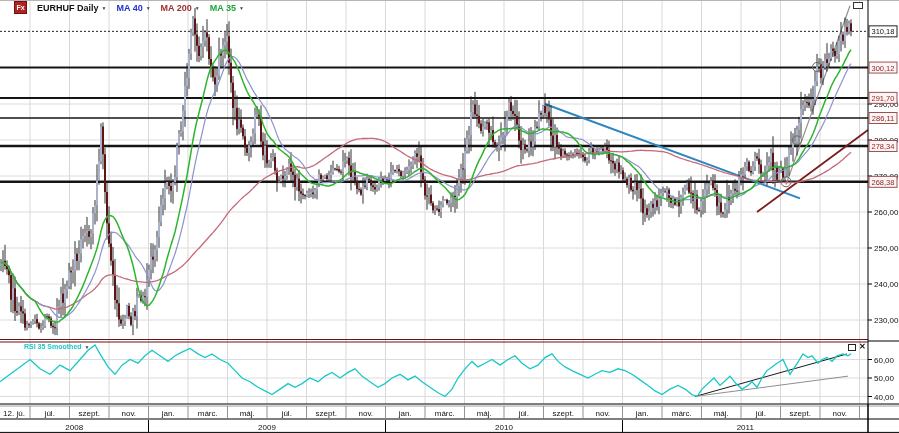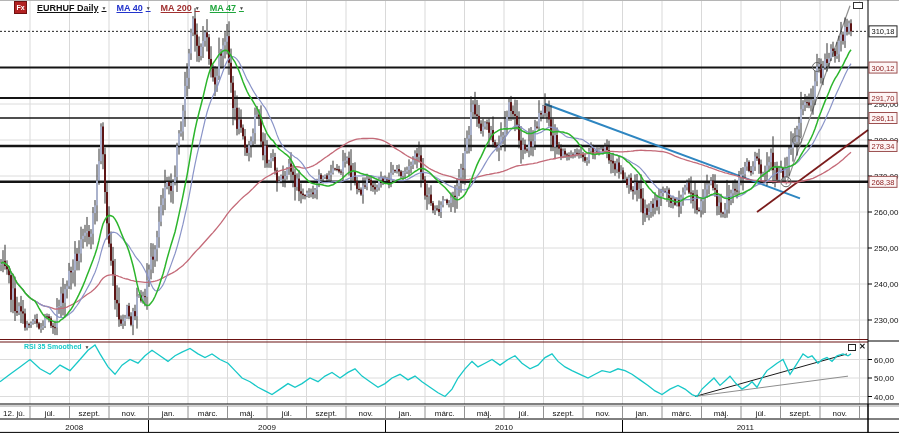--- a/index.html
+++ b/index.html
@@ -3,21 +3,21 @@
 <meta charset="utf-8">
 <style>
   html,body{margin:0;padding:0;background:#fff;}
   #app{position:relative;width:899px;height:433px;background:#fff;overflow:hidden;
        font-family:"Liberation Sans",sans-serif;}
   #chart-svg{position:absolute;left:0;top:0;}
   .legend{position:absolute;left:14px;top:1px;display:flex;align-items:center;gap:10px;
           font-size:9px;font-weight:700;color:#111;white-space:nowrap;}
   .fxicon{display:inline-block;width:11px;height:11px;background:#b22222;color:#fff;
           font-size:7px;line-height:11px;text-align:center;border:1px solid #701010;}
-  .lg-item{display:inline-flex;align-items:center;cursor:default;text-decoration:underline;}
+  .lg-item{display:inline-flex;align-items:center;cursor:default;}
   .caret{font-size:5px;color:#444;margin-left:3px;}
   .rsi-label{position:absolute;left:24px;top:343px;font-size:7px;font-weight:700;
              display:inline-flex;align-items:center;}
   .plot-max{position:absolute;left:853px;top:2px;width:8px;height:5px;border:1px solid #333;background:#fff;}
   .ind-controls{position:absolute;left:848px;top:343px;display:flex;gap:3px;align-items:center;height:8px;}
   .mini-sq{width:6px;height:5px;border:1px solid #222;background:#fff;}
   .mini-x{font-size:8px;font-weight:700;color:#111;line-height:8px;}
 </style>
 </head>
 <body>
@@ -1048,21 +1048,21 @@
     </span>
     <span class="lg-item ma-item" style="color: rgb(34, 51, 204);">
       <span>MA 40</span>
       <span class="caret">▼</span>
     </span>
     <span class="lg-item ma-item" style="color: rgb(160, 48, 48);">
       <span>MA 200</span>
       <span class="caret">▼</span>
     </span>
     <span class="lg-item ma-item" style="color: rgb(31, 165, 60);">
-      <span>MA 47</span>
+      <span>MA 35</span>
       <span class="caret">▼</span>
     </span>
   </div>
 
   <div class="rsi-label" style="color: rgb(24, 200, 200);">
     <span>RSI 35 Smoothed</span>
     <span class="caret">▼</span>
   </div>
 
   <div class="plot-max"></div>

